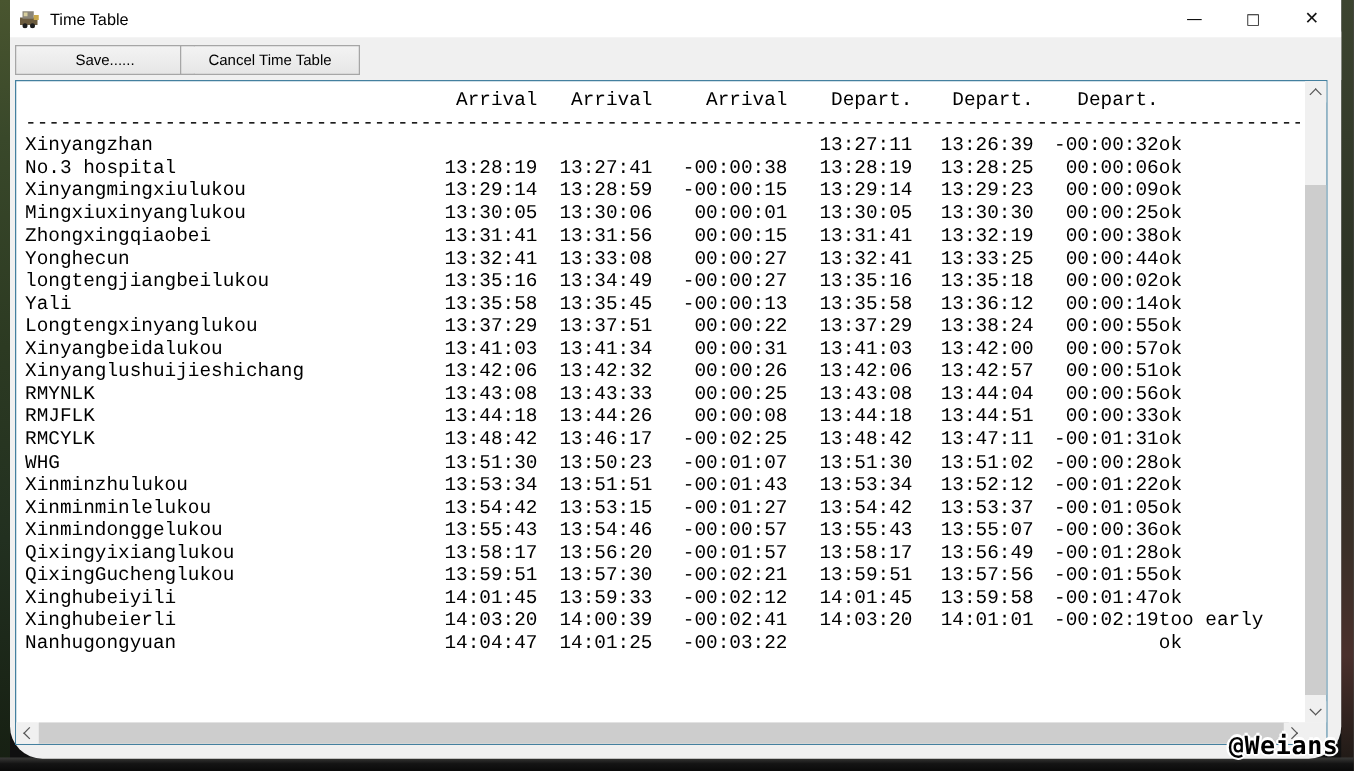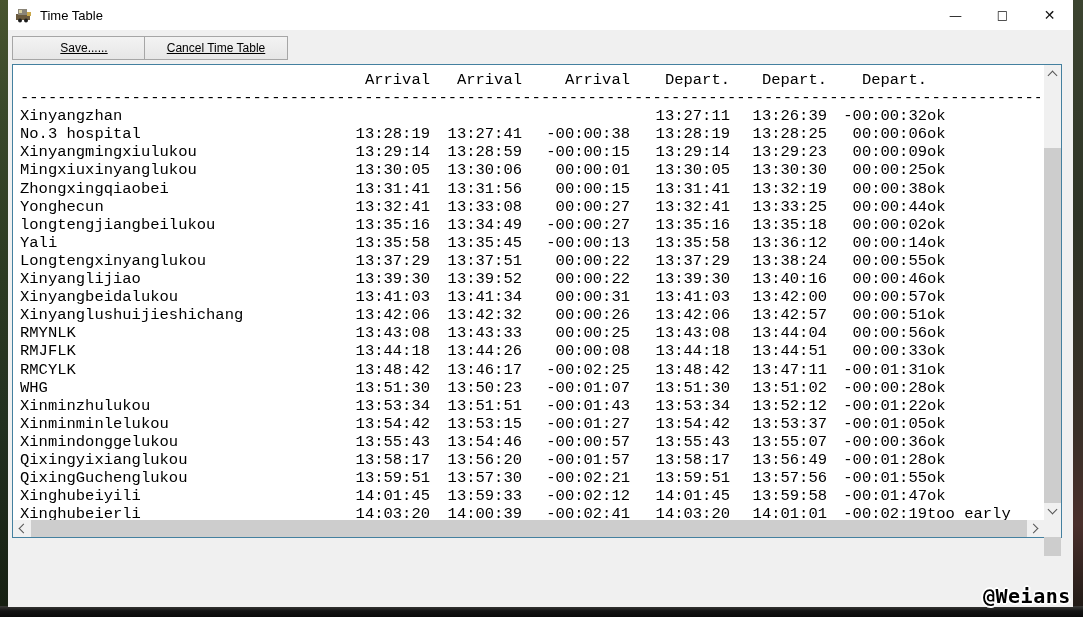--- a/index.html
+++ b/index.html
@@ -8,42 +8,42 @@
 
   
   .desk-left  { position:absolute; left:0; top:0; width:8px; height:617px;
                 background:linear-gradient(180deg,#49552f 0%,#39482a 18%,#2c3a22 45%,#223020 70%,#161f12 100%); }
   .desk-right { position:absolute; left:1073px; top:0; width:10px; height:617px;
                 background:linear-gradient(180deg,#3c4430 0%,#2e3426 35%,#3a3028 70%,#4a302c 85%,#1c1814 100%); }
   .desk-bottom{ position:absolute; left:0; top:606px; width:1083px; height:11px;
                 background:linear-gradient(180deg,#3a3a38 0%,#141414 45%,#0a0a0a 100%); }
 
   
-  .window { position:absolute; left:8px; top:0; width:1065px; height:607px; background:#f0f0f0; }
+  .window { position:absolute; left:8px; top:0; width:1065px; height:607px; background:#f0f0f0;border-radius:26px; }
 
   .titlebar { height:30px; background:#ffffff; display:flex; align-items:center; }
   .app-icon { margin-left:7px; width:18px; height:16px; flex:0 0 auto; }
   .title-text { margin-left:7px; font-size:13px; color:#000; }
   .win-controls { margin-left:auto; display:flex; height:30px; }
   .win-btn { width:47px; height:30px; display:flex; align-items:center; justify-content:center;
              color:#111; font-family:"DejaVu Sans", sans-serif; }
   .win-btn.min { font-size:13px; }
   .win-btn.max { font-size:12px; }
   .win-btn.close { font-size:14px; }
 
   .toolbar { position:relative; height:34px; background:#f0f0f0; }
   .tb-btn { position:absolute; top:6px; height:24px; width:144px;
             background:linear-gradient(180deg,#f3f3f3 0%,#e6e6e6 100%);
             border:1px solid #a6a6a6; font-size:12px; color:#000;
             display:flex; align-items:center; justify-content:center;
-            font-family:"Liberation Sans", sans-serif;text-decoration:underline; }
+            font-family:"Liberation Sans", sans-serif; }
   .tb-btn.save { left:4px; }
   .tb-btn.cancel { left:136px; }
 
-  .listbox { position:absolute; left:4px; top:64px; width:1050px; height:474px;
+  .listbox { position:absolute; left:4px; top:64px; width:1050px; height:532px;
              background:#ffffff; border:1px solid #44809f; }
 
   .list-content { position:absolute; left:0; top:0; right:17px; bottom:17px;
                   overflow:hidden; padding:6px 0 0 7px; }
 
   table.tt { border-collapse:collapse; table-layout:fixed; width:1020px;
              font-family:"Liberation Mono", monospace; font-size:15.5px; color:#000; }
   table.tt td { padding:0; height:18.1px; line-height:18.1px; white-space:pre;
                 overflow:hidden; font-weight:normal; }
   td.c-name   { text-align:left;  padding-left:18px; }
@@ -225,30 +225,20 @@
     <td class="c-name">Longtengxinyanglukou</td>
     <td class="c-time">13:37:29</td>
     <td class="c-time">13:37:51</td>
     <td class="c-time">00:00:22</td>
     <td class="c-time">13:37:29</td>
     <td class="c-time">13:38:24</td>
     <td class="c-time">00:00:55</td>
     <td class="c-status">ok</td>
   </tr>
             <tr>
-    <td class="c-name">Xinyanglijiao</td>
-    <td class="c-time">13:39:30</td>
-    <td class="c-time">13:39:52</td>
-    <td class="c-time">00:00:22</td>
-    <td class="c-time">13:39:30</td>
-    <td class="c-time">13:40:16</td>
-    <td class="c-time">00:00:46</td>
-    <td class="c-status">ok</td>
-  </tr>
-            <tr>
     <td class="c-name">Xinyangbeidalukou</td>
     <td class="c-time">13:41:03</td>
     <td class="c-time">13:41:34</td>
     <td class="c-time">00:00:31</td>
     <td class="c-time">13:41:03</td>
     <td class="c-time">13:42:00</td>
     <td class="c-time">00:00:57</td>
     <td class="c-status">ok</td>
   </tr>
             <tr>

